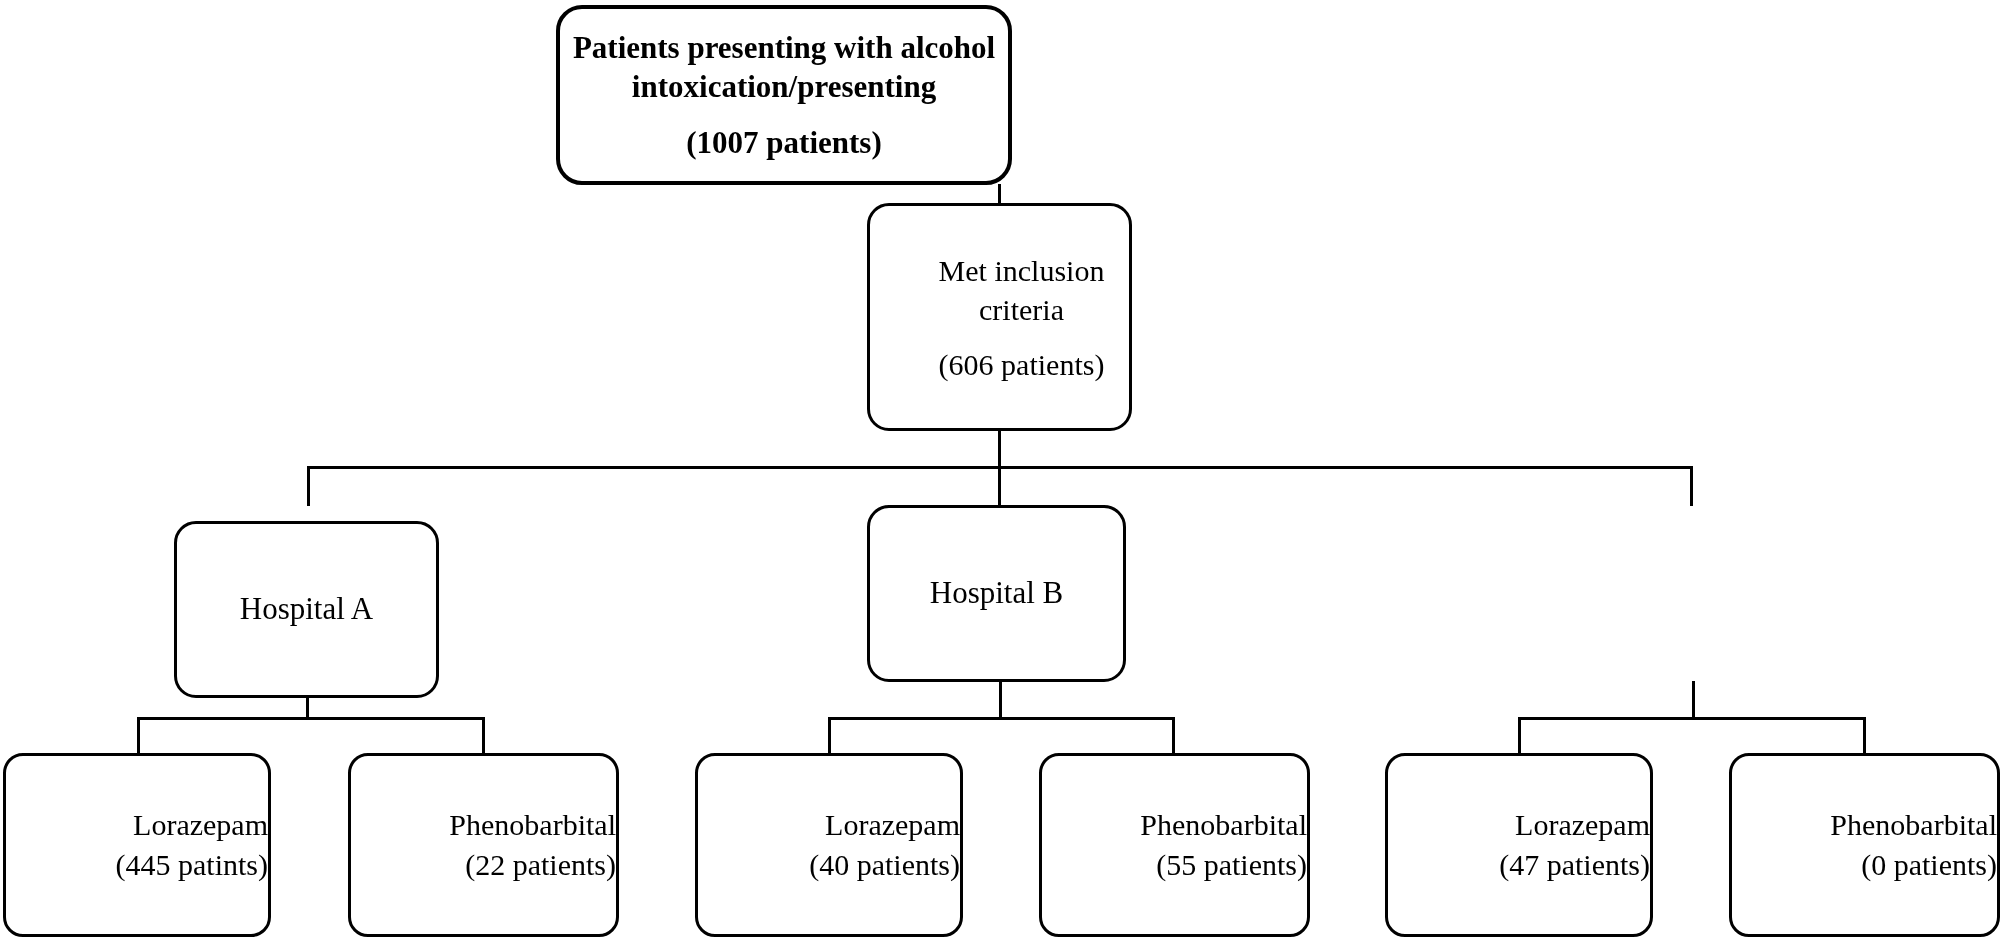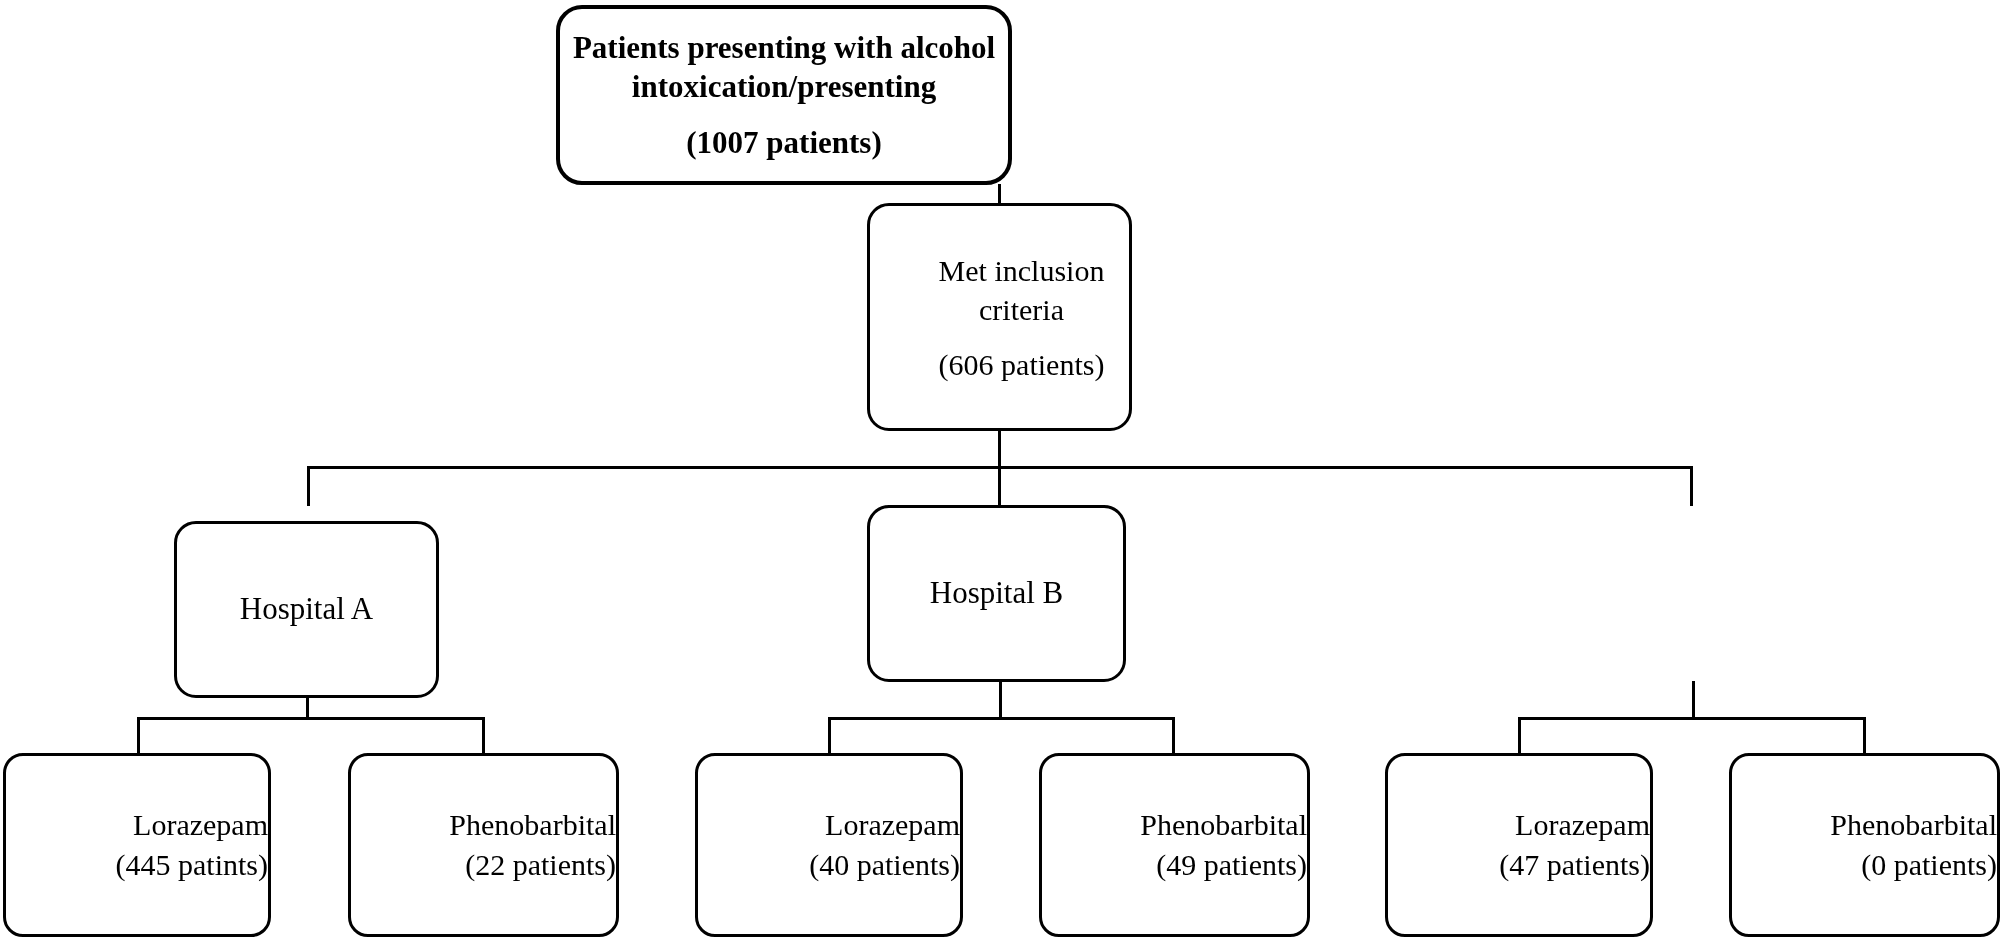--- a/index.html
+++ b/index.html
@@ -116,21 +116,21 @@
     <span class="ln">(22 patients)</span>
   </div>
 
   <div class="node leaf" style="left:695px;top:753px;width:268px;height:184px;">
     <span class="ln">Lorazepam</span>
     <span class="ln">(40 patients)</span>
   </div>
 
   <div class="node leaf" style="left:1039px;top:753px;width:271px;height:184px;">
     <span class="ln">Phenobarbital</span>
-    <span class="ln">(49 patients)</span>
+    <span class="ln">(55 patients)</span>
   </div>
 
   <div class="node leaf" style="left:1385px;top:753px;width:268px;height:184px;">
     <span class="ln">Lorazepam</span>
     <span class="ln">(47 patients)</span>
   </div>
 
   <div class="node leaf" style="left:1729px;top:753px;width:271px;height:184px;">
     <span class="ln">Phenobarbital</span>
     <span class="ln">(0 patients)</span>

